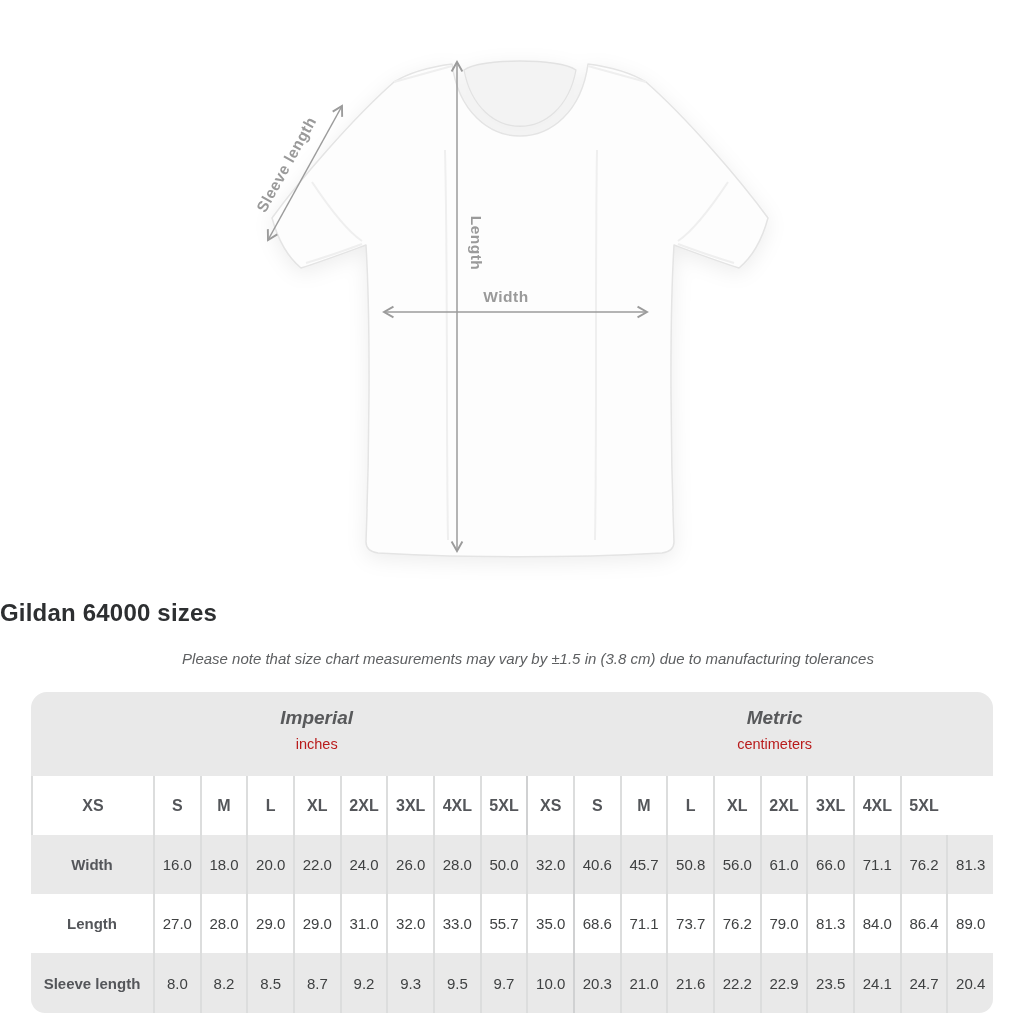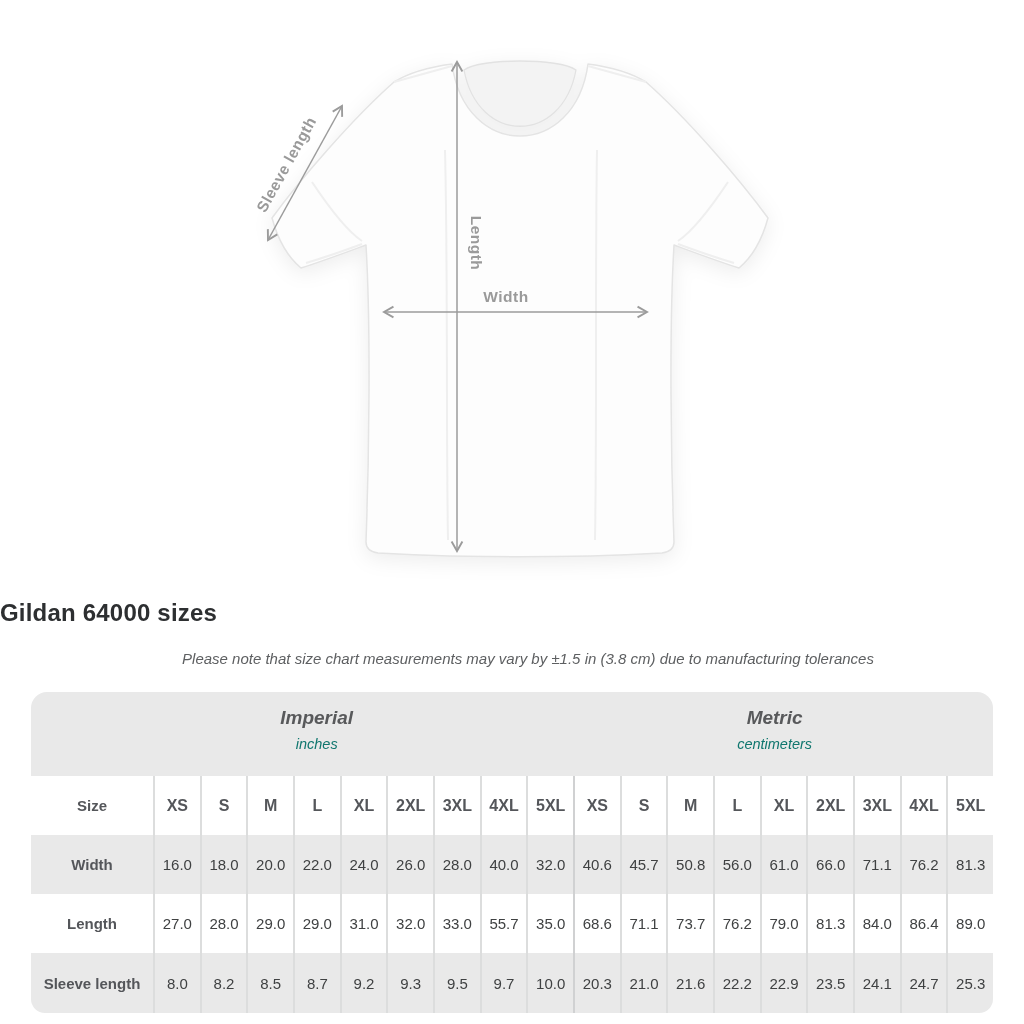--- a/index.html
+++ b/index.html
@@ -28,21 +28,21 @@
   .size-table { position:absolute; left:31px; top:692px; width:962px; }
 
   .band {
     height:84px; background:#e9e9e9; border-radius:16px 16px 0 0;
     position:relative; color:#58595b;
   }
   .ugroup { position:absolute; top:15px; transform:translateX(-50%); text-align:center; }
   .ugroup.imperial { left:29.7%; }
   .ugroup.metric   { left:77.3%; }
   .uname { font-size:19px; font-weight:bold; font-style:italic; }
-  .usub  { font-size:14.5px; font-style:italic; margin-top:7px; color:#0f766e; }
+  .usub  { font-size:14.5px; margin-top:7px; color:#b91c1c; }
 
   .trow {
     display:grid;
     grid-template-columns:122px repeat(18, 1fr);
     height:59px; background:#ffffff;
   }
   .trow.alt  { background:#e9e9e9; }
   .trow.last { height:60px; border-radius:0 0 14px 14px; }
 
   .cell {
@@ -118,21 +118,20 @@
       <div class="uname">Imperial</div>
       <div class="usub">inches</div>
     </div>
     <div class="ugroup metric">
       <div class="uname">Metric</div>
       <div class="usub">centimeters</div>
     </div>
   </div>
 
   <div class="trow" id="size-row">
-    <div class="cell rlabel">Size</div>
 
   <div class="cell head sep">XS</div>
       <div class="cell head sep">S</div>
       <div class="cell head sep">M</div>
       <div class="cell head sep">L</div>
       <div class="cell head sep">XL</div>
       <div class="cell head sep">2XL</div>
       <div class="cell head sep">3XL</div>
       <div class="cell head sep">4XL</div>
       <div class="cell head sep">5XL</div>
@@ -150,21 +149,21 @@
   <div id="data-rows">
       <div class="trow alt">
         <div class="cell rlabel">Width</div>
         <div class="cell sep">16.0</div>
         <div class="cell sep">18.0</div>
         <div class="cell sep">20.0</div>
         <div class="cell sep">22.0</div>
         <div class="cell sep">24.0</div>
         <div class="cell sep">26.0</div>
         <div class="cell sep">28.0</div>
-        <div class="cell sep">40.0</div>
+        <div class="cell sep">50.0</div>
         <div class="cell sep">32.0</div>
         <div class="cell sep group-sep">40.6</div>
         <div class="cell sep">45.7</div>
         <div class="cell sep">50.8</div>
         <div class="cell sep">56.0</div>
         <div class="cell sep">61.0</div>
         <div class="cell sep">66.0</div>
         <div class="cell sep">71.1</div>
         <div class="cell sep">76.2</div>
         <div class="cell sep">81.3</div>
@@ -202,16 +201,16 @@
         <div class="cell sep">9.7</div>
         <div class="cell sep">10.0</div>
         <div class="cell sep group-sep">20.3</div>
         <div class="cell sep">21.0</div>
         <div class="cell sep">21.6</div>
         <div class="cell sep">22.2</div>
         <div class="cell sep">22.9</div>
         <div class="cell sep">23.5</div>
         <div class="cell sep">24.1</div>
         <div class="cell sep">24.7</div>
-        <div class="cell sep">25.3</div>
+        <div class="cell sep">20.4</div>
       </div>
     </div>
 </div>
 
 </body></html>

